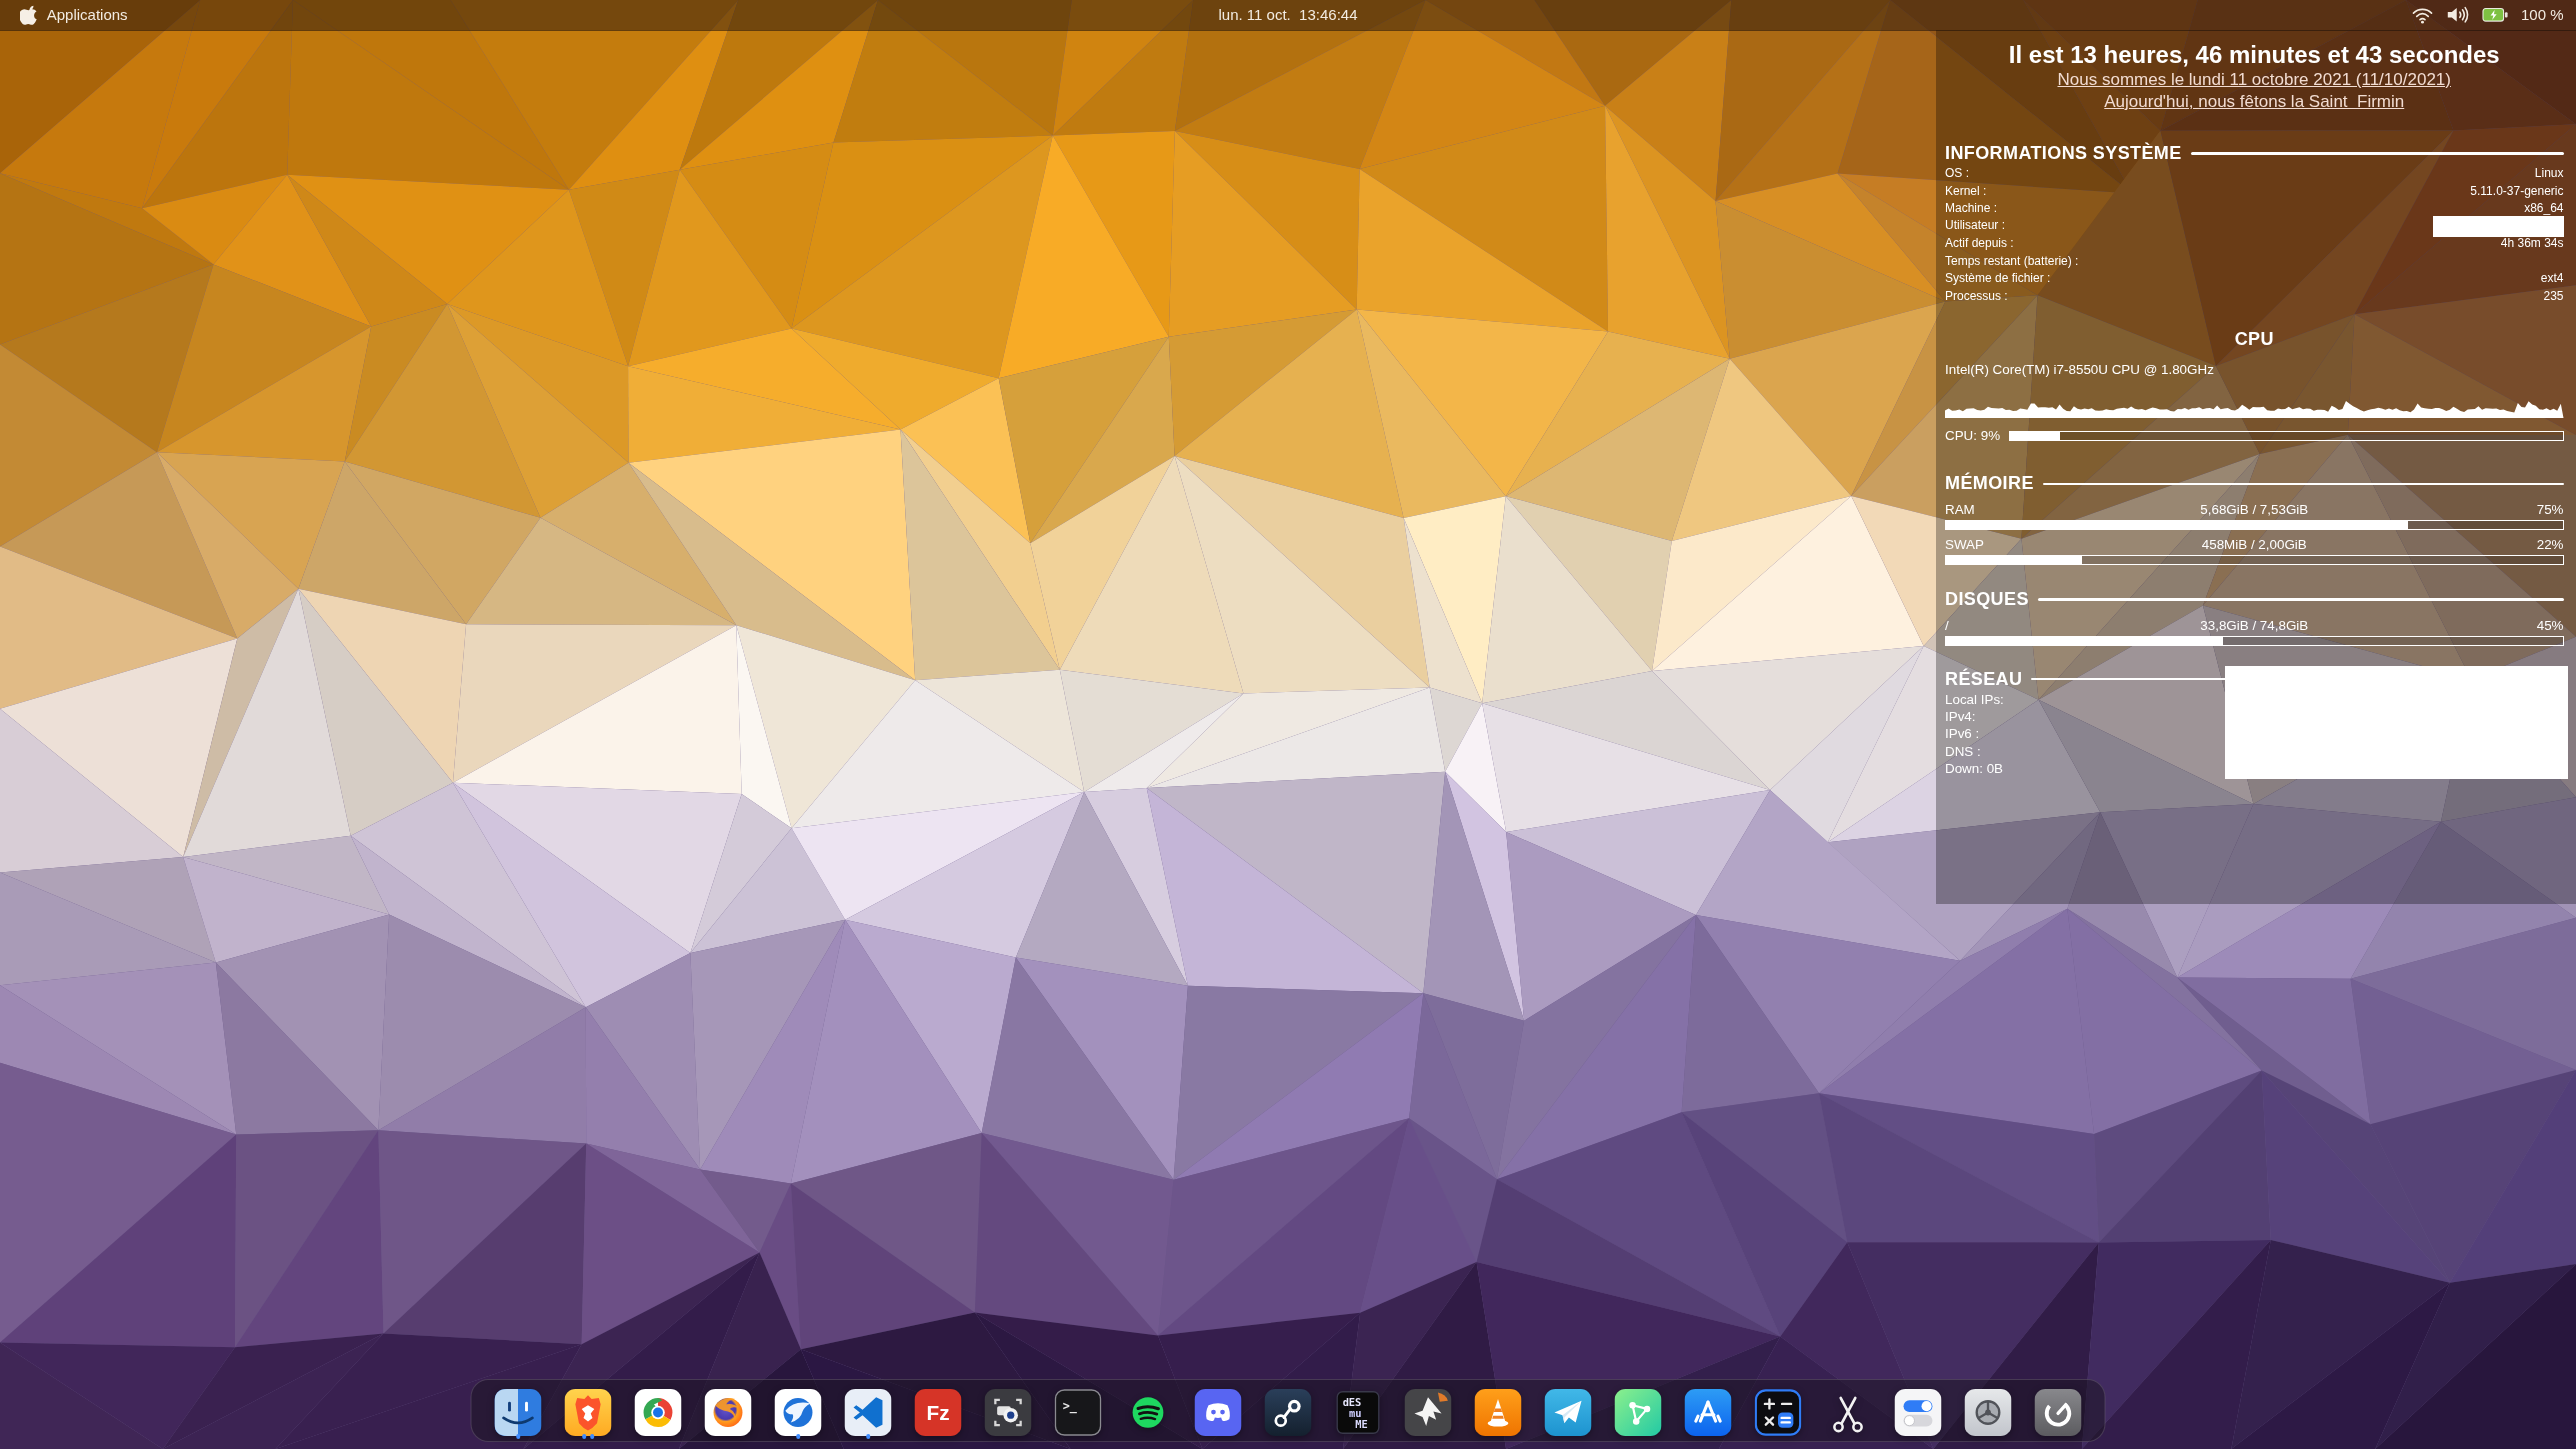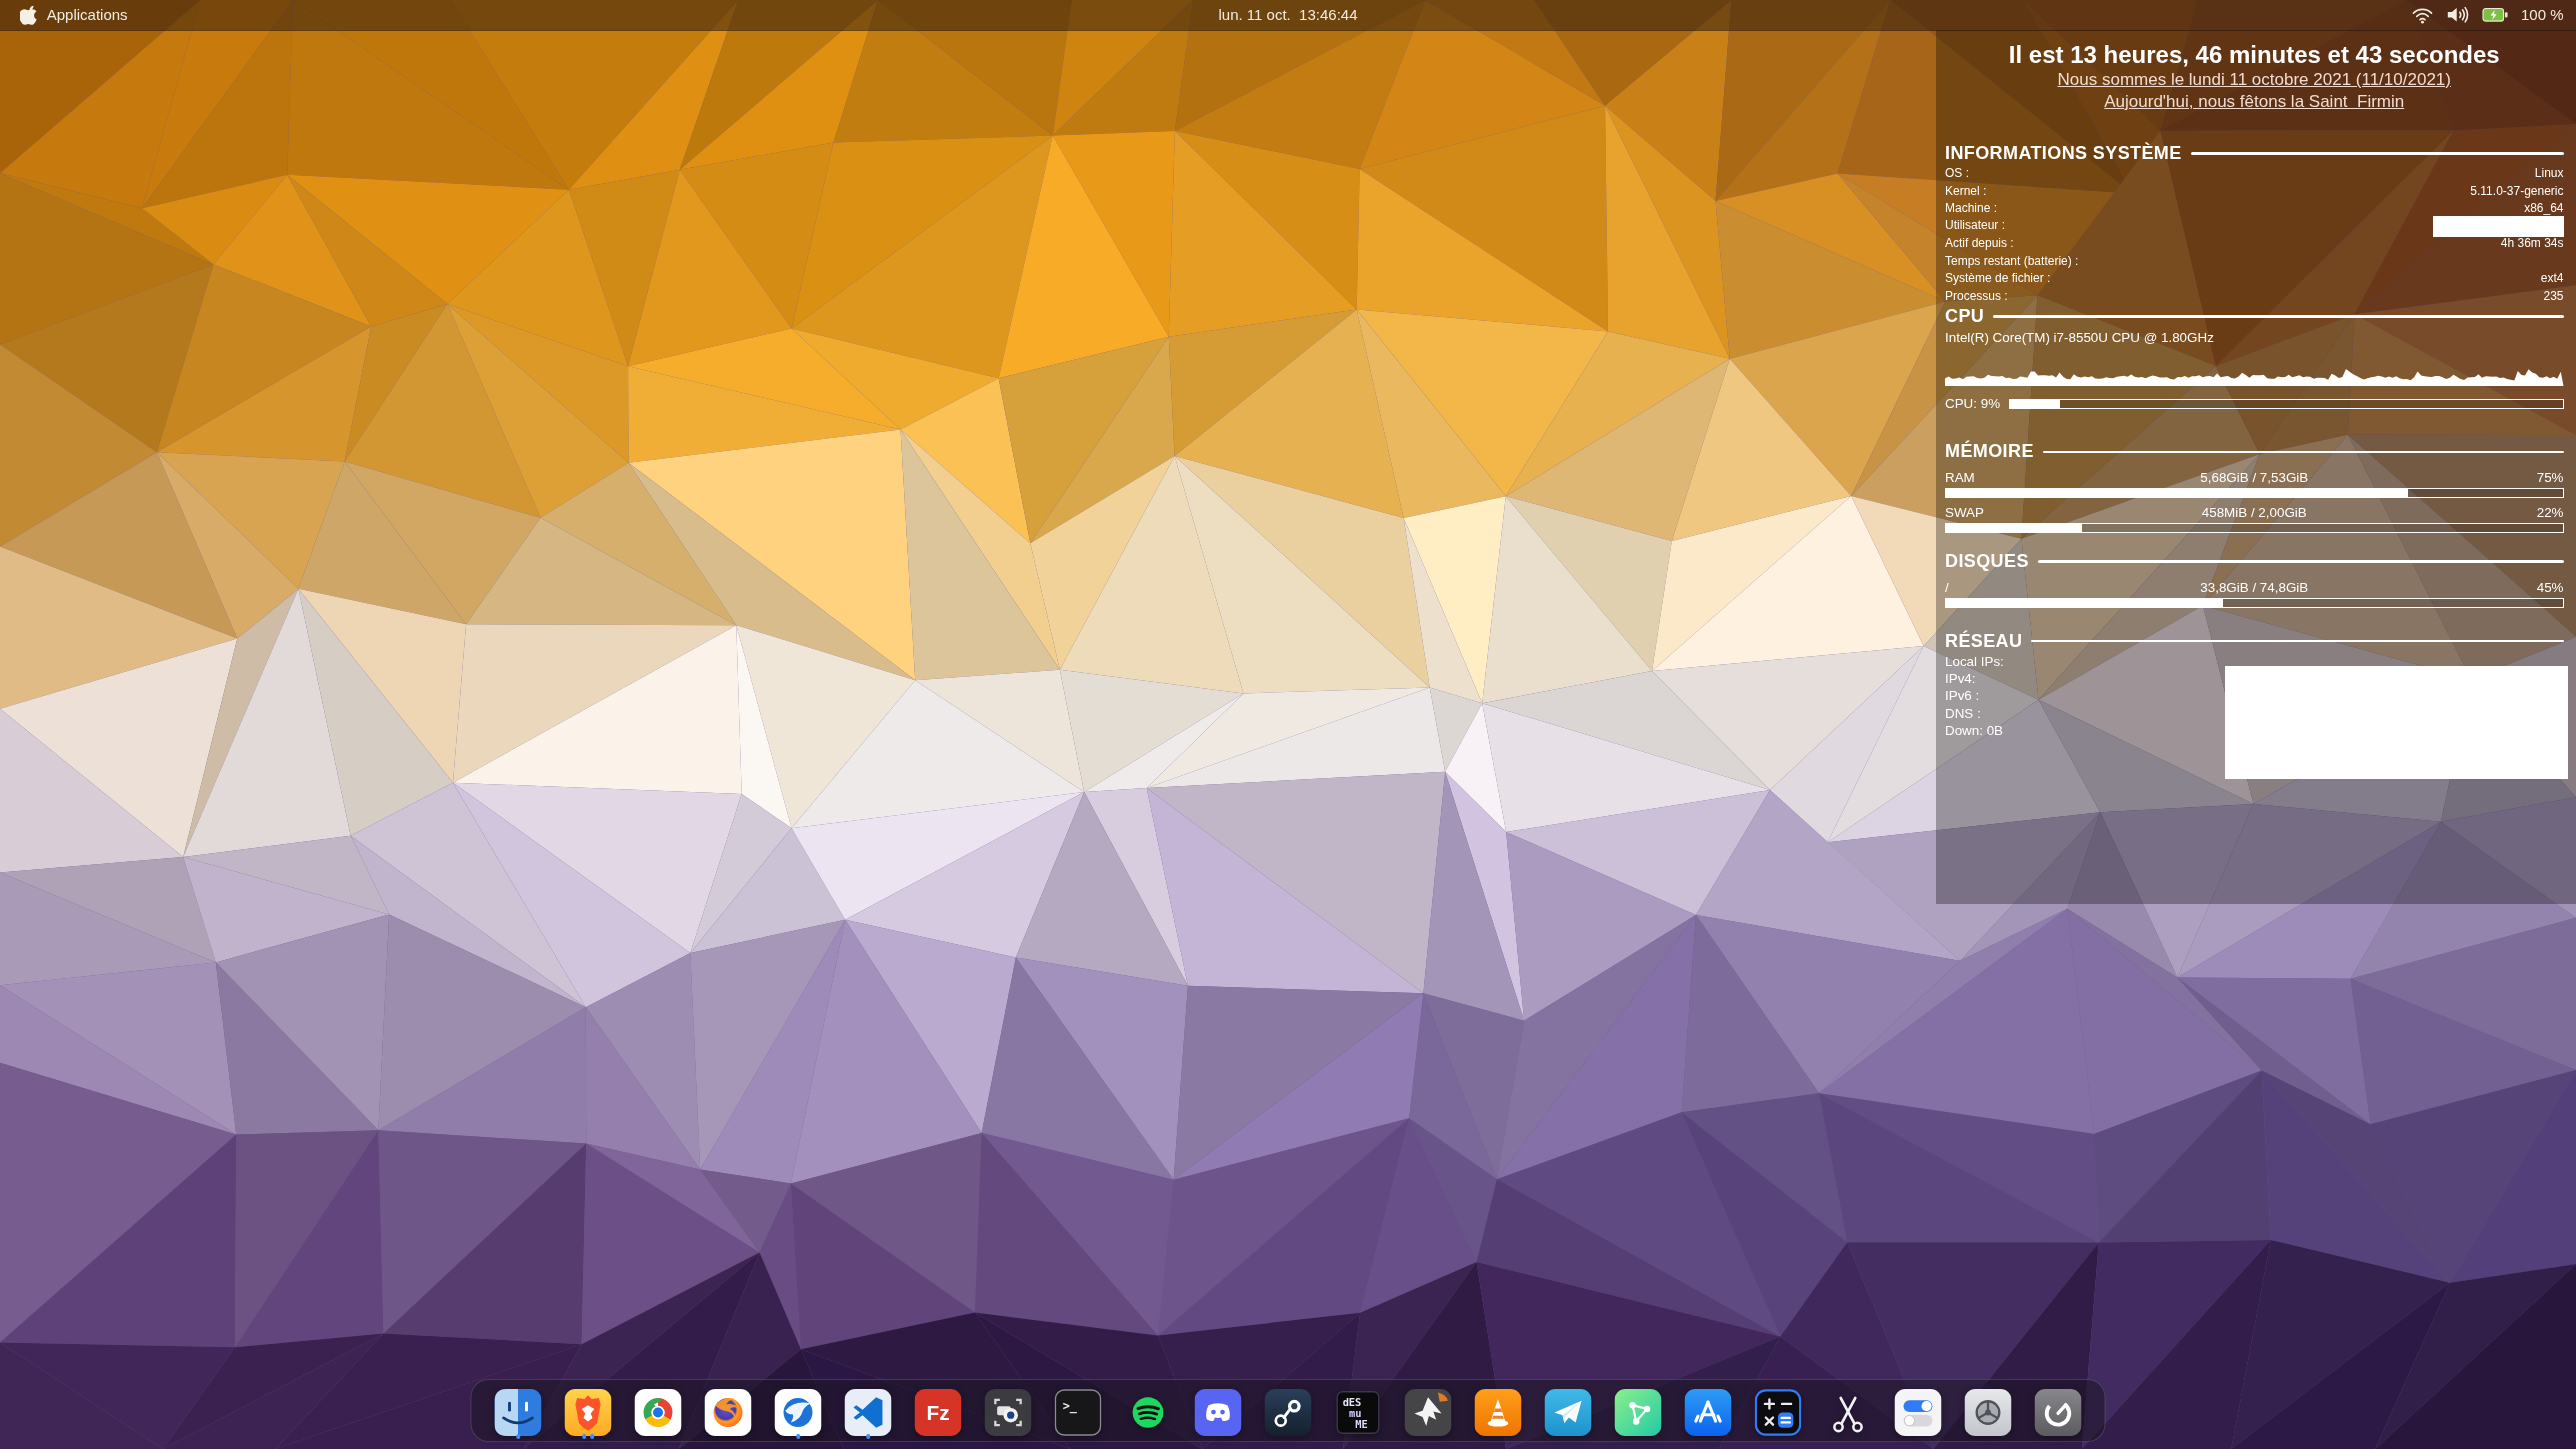--- a/index.html
+++ b/index.html
@@ -46,23 +46,23 @@
   .cpu-meter .bar{flex:1;margin-left:9px;}
   .meter{margin-top:5.4px;}
   .meter-row{display:flex;font-size:13.4px;line-height:17px;}
   .meter-row .ml{flex:1;}
   .meter-row .mc{flex:2;text-align:center;}
   .meter-row .mr{flex:1;text-align:right;}
   .meter .bar{margin-top:2.7px;}
   .net-row{font-size:13.4px;line-height:17.4px;}
   .net-redact{position:absolute;left:289px;top:636px;width:343px;height:113px;background:#ffffff;}
   .mt-sys{margin-top:30px;}
-  .mt-cpu{}
+  .mt-cpu{margin-top:23px;flex-direction:column;}
   .mt-mem{margin-top:29px;}
-  .mt-disk{margin-top:17px;}
+  .mt-disk{margin-top:23px;}
   .mt-net{margin-top:21.5px;}
 
   
   .dock{
     position:absolute;bottom:7.2px;left:50%;transform:translateX(-50%);z-index:40;
     display:flex;align-items:center;gap:23px;height:63px;padding:0 23px;
     background:rgba(28,20,34,0.55);
     border:0.9px solid rgba(160,150,170,0.28);
     border-radius:18px;box-sizing:border-box;
   }

